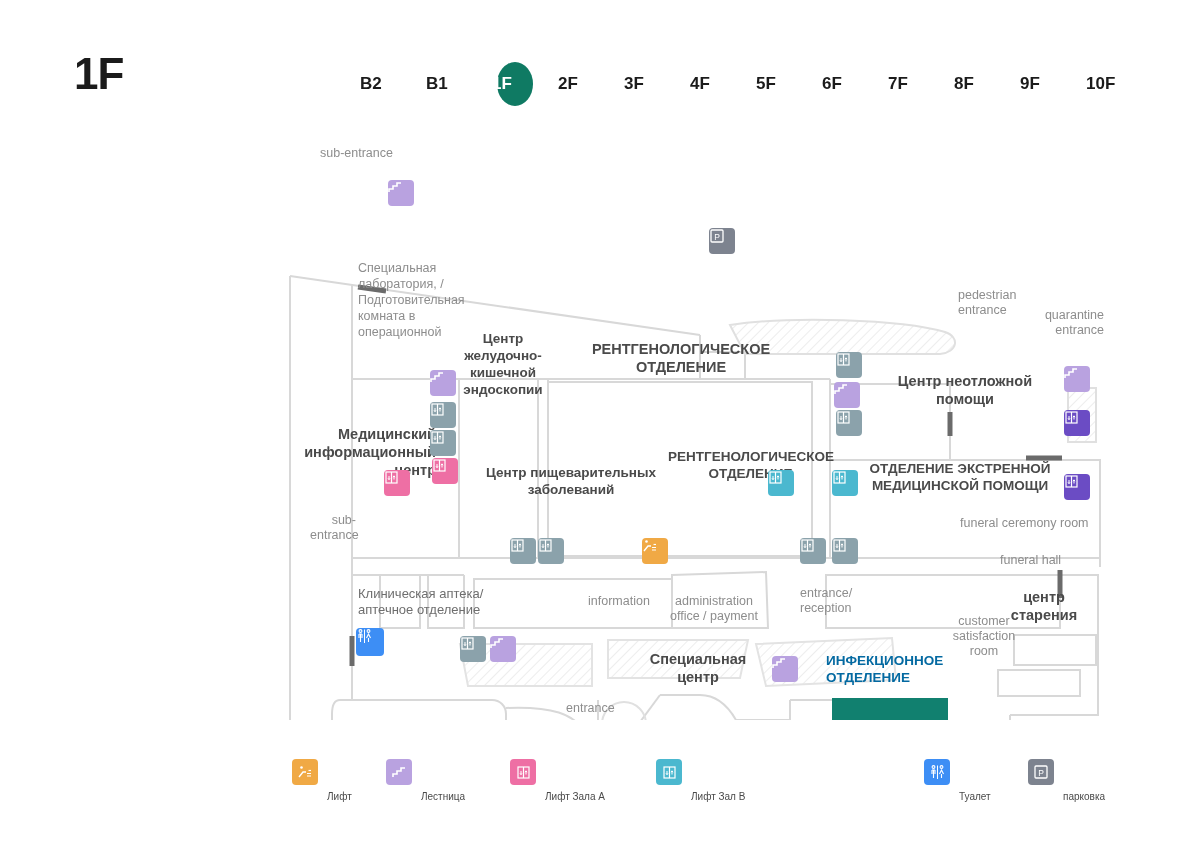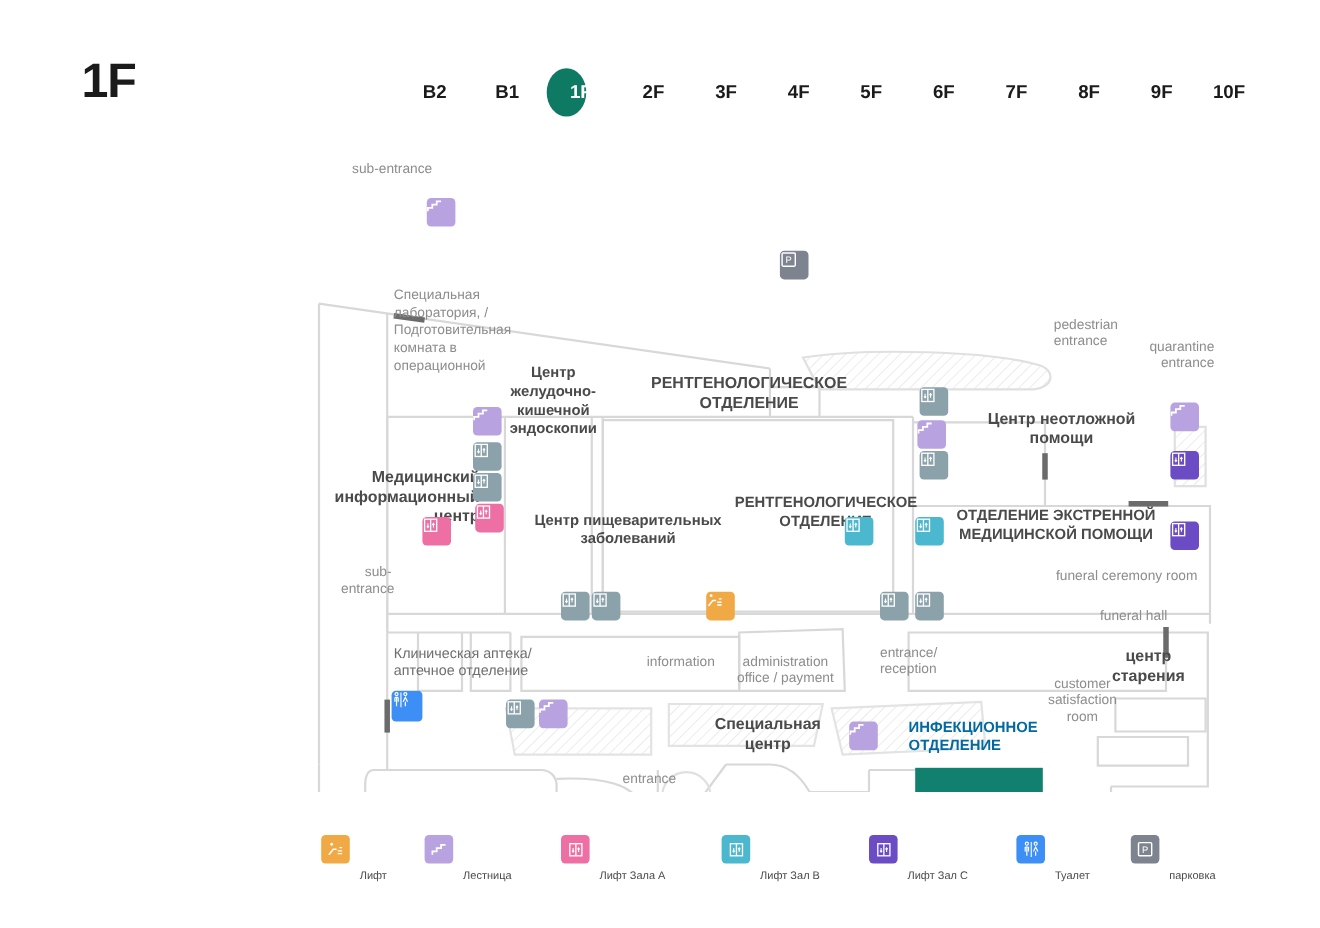--- a/index.html
+++ b/index.html
@@ -9,21 +9,21 @@
     color:#4a4a4a;position:relative;overflow:hidden;
   }
   
   #floor-title{
     position:absolute;left:74px;top:52px;
     font-size:44px;font-weight:bold;color:#1b1b1b;letter-spacing:-1px;line-height:1;
   }
   #floor-tabs{position:absolute;left:350px;top:62px;width:800px;height:44px;}
   .floor-tab{
     position:absolute;top:0;width:46px;height:44px;line-height:44px;
-    text-align:right;font-size:17px;font-weight:bold;color:#1b1b1b;cursor:pointer;
+    text-align:left;font-size:17px;font-weight:bold;color:#1b1b1b;cursor:pointer;
   }
   .floor-tab.active{color:#ffffff;}
   .floor-tab.active .pill{
     position:absolute;left:50%;top:50%;transform:translate(-50%,-50%);
     width:36px;height:44px;border-radius:50%;background:#0f7a63;z-index:0;
   }
   .floor-tab span.lbl{position:relative;z-index:1;}
 
   
   #map{position:absolute;left:0;top:120px;width:1200px;height:600px;}
@@ -412,30 +412,20 @@
     <div class="ic ic-liftB" style="width:26px;height:26px">
       <svg width="15" height="15" viewBox="0 0 15 15">
           <rect x="2" y="2" width="11" height="11" fill="none" stroke="#fff" stroke-width="1.2"></rect>
           <line x1="7.5" y1="2" x2="7.5" y2="13" stroke="#fff" stroke-width="1.2"></line>
           <path d="M5,6 L5,9.5 M4,8.3 L5,9.7 L6,8.3 M10,9.5 L10,6 M9,7.2 L10,5.8 L11,7.2" fill="none" stroke="#fff" stroke-width="1"></path>
         </svg>
     </div>
     <span class="lgtxt">Лифт Зал B</span>
   </div>
 
-  <div class="lg-item" style="left:790px">
-    <div class="ic ic-liftC" style="width:26px;height:26px">
-      <svg width="15" height="15" viewBox="0 0 15 15">
-          <rect x="2" y="2" width="11" height="11" fill="none" stroke="#fff" stroke-width="1.2"></rect>
-          <line x1="7.5" y1="2" x2="7.5" y2="13" stroke="#fff" stroke-width="1.2"></line>
-          <path d="M5,6 L5,9.5 M4,8.3 L5,9.7 L6,8.3 M10,9.5 L10,6 M9,7.2 L10,5.8 L11,7.2" fill="none" stroke="#fff" stroke-width="1"></path>
-        </svg>
-    </div>
-    <span class="lgtxt">Лифт Зал C</span>
-  </div>
 
   <div class="lg-item" style="left:924px">
     <div class="ic ic-wc" style="width:26px;height:26px">
       <svg width="17" height="17" viewBox="0 0 17 17">
           <circle cx="4.5" cy="3" r="1.4" fill="none" stroke="#fff" stroke-width="1.1"></circle>
           <path d="M3,6 L3,10 M6,6 L6,10 M4.5,6 L4.5,14 M3,6 L6,6" stroke="#fff" stroke-width="1.1" fill="none"></path>
           <line x1="8.5" y1="1.5" x2="8.5" y2="15" stroke="#fff" stroke-width="1"></line>
           <circle cx="12.5" cy="3" r="1.4" fill="none" stroke="#fff" stroke-width="1.1"></circle>
           <path d="M10.5,10 L12.5,6 L14.5,10 M12.5,10 L12.5,14" stroke="#fff" stroke-width="1.1" fill="none"></path>
         </svg>

